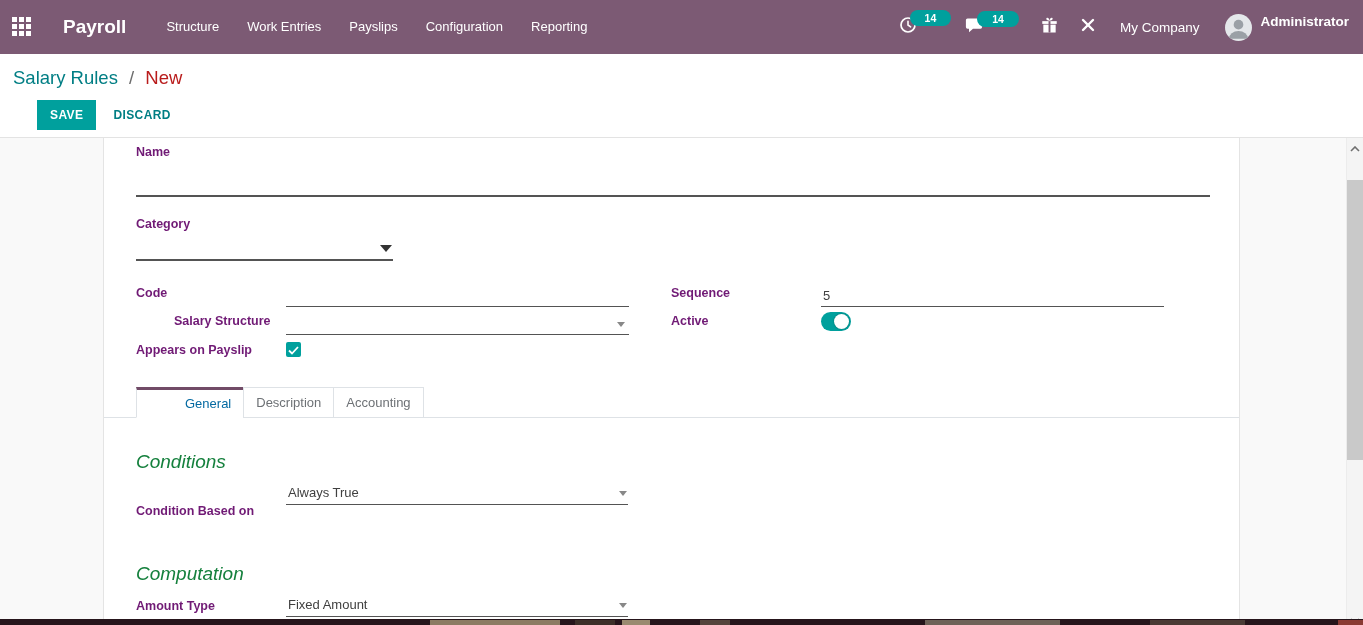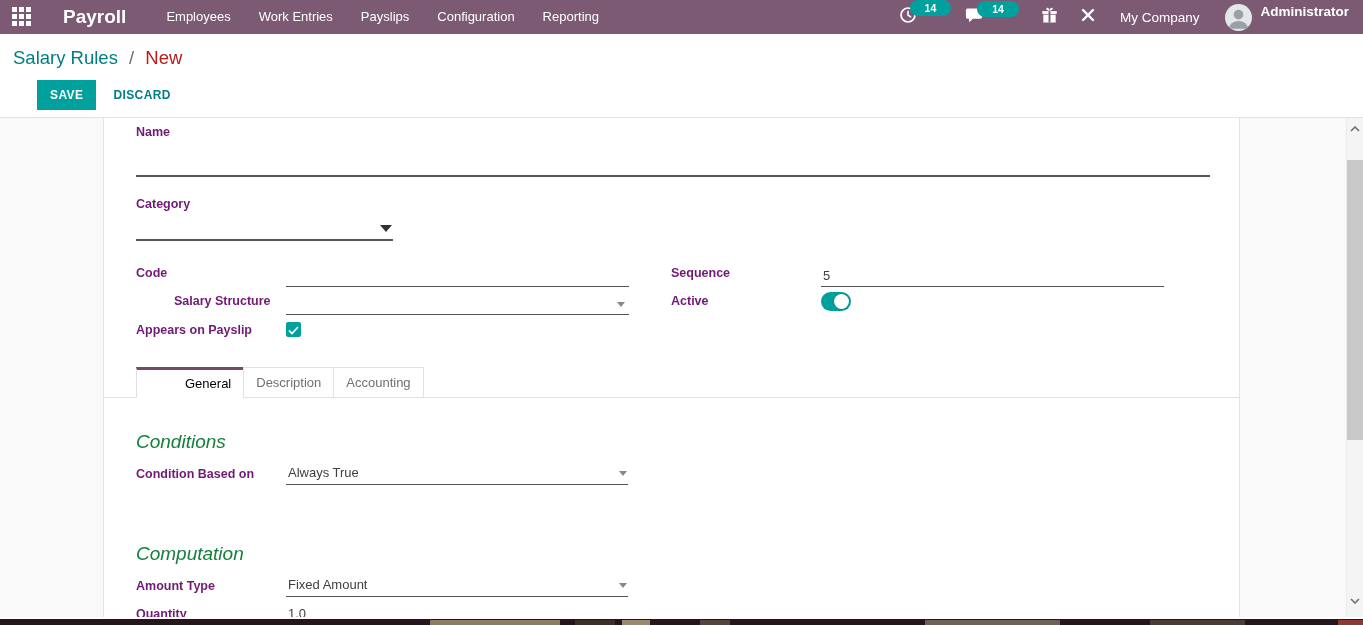--- a/index.html
+++ b/index.html
@@ -1,20 +1,20 @@
 <!DOCTYPE html>
 <html><head>
 <meta charset="utf-8">
 <style>
   * { margin:0; padding:0; box-sizing:border-box; }
   html,body { width:1363px; height:625px; overflow:hidden; background:#fff;
               font-family:"Liberation Sans", sans-serif; }
 
   
-  .navbar { height:34px; background:#7c5a74; display:flex; align-items:center;
+  .navbar { height:54px; background:#7c5a74; display:flex; align-items:center;
             color:#fff; padding:0 14px 0 12px; }
   .nav-left { display:flex; align-items:center; height:100%; }
   .apps-btn { width:20px; height:20px; display:grid;
               grid-template-columns:repeat(3,5px); grid-template-rows:repeat(3,5px);
               gap:2px; cursor:pointer; background:none; border:none; }
   .apps-btn span { background:#fff; }
   .brand { font-size:19px; font-weight:bold; margin-left:31px; cursor:pointer; }
   .menu { display:flex; margin-left:26px; height:100%; align-items:center; }
   .menu-item { padding:0 14px; font-size:13px; line-height:42px; cursor:pointer; white-space:nowrap; }
 
@@ -59,21 +59,21 @@
   #lbl-category  { left:32px;  top:79px; }
   #fld-category  { left:32px;  top:94px;  width:257px;  height:29px; border-bottom-width:2px; }
   #lbl-code      { left:32px;  top:148px; }
   #fld-code      { left:182px; top:147px; width:343px;  height:22px; }
   #lbl-sequence  { left:567px; top:148px; }
   #fld-sequence  { left:717px; top:147px; width:343px;  height:22px; }
   #lbl-structure { left:32px;  top:176px;margin-left:38px; }
   #fld-structure { left:182px; top:175px; width:343px;  height:22px; }
   #lbl-active    { left:567px; top:176px; }
   #lbl-appears   { left:32px;  top:205px; }
-  #lbl-condition { left:32px;  top:349px; }
+  #lbl-condition { left:32px;  top:366px; }
   #fld-condition { left:182px; top:344px; width:342px;  height:23px; }
   #lbl-amount    { left:32px;  top:461px; }
   #fld-amount    { left:182px; top:456px; width:342px;  height:23px; }
   #lbl-quantity  { left:32px;  top:489px; }
   #fld-quantity  { left:182px; top:485px; width:342px;  height:23px; border-bottom:none; }
   #h-conditions  { left:32px;  top:313px; }
   #h-computation { left:32px;  top:425px; }
 
   .caret-big { position:absolute; width:0; height:0; border-left:6px solid transparent;
                border-right:6px solid transparent; border-top:7px solid #333; cursor:pointer; }
@@ -93,21 +93,21 @@
               background:#00a09d; border-radius:2px; display:flex; align-items:center;
               justify-content:center; cursor:pointer; }
 
   
   .tabs { position:absolute; left:0; top:248px; width:100%; height:32px;
           border-bottom:1px solid #dee2e6; padding-left:32px; display:flex; align-items:flex-end; }
   .tab { height:31px; line-height:29px; padding:0 12px; font-size:13px; background:#fff;
          border:1px solid #dee2e6; margin-bottom:-1px; color:#6d7175; cursor:pointer; }
   .tab + .tab { margin-left:-1px; }
   .tab.active { border-top:3px solid #714b67; border-bottom:1px solid #fff;
-                color:#000000; line-height:27px;padding-left:48px; }
+                color:#0369a1; line-height:27px;padding-left:48px; }
 
   
   .scrollbar { position:absolute; right:0; top:0; width:17px; height:100%;
                background:#f4f4f4; border-left:1px solid #ececec; }
   .sb-arrow { position:absolute; left:0; width:100%; height:16px; display:flex;
               align-items:center; justify-content:center; cursor:pointer; }
   .sb-arrow.up { top:3px; }
   .sb-arrow.down { top:475px; }
   .sb-thumb { position:absolute; left:0; top:42px; width:100%; height:280px;
               background:#c9c9c9; cursor:grab; }
@@ -130,21 +130,21 @@
           <span></span>
         <span></span>
           <span></span>
           <span></span>
         <span></span>
           <span></span>
           <span></span>
       </button>
       <div class="brand">Payroll</div>
       <nav class="menu">
-        <div class="menu-item">Employees</div>
+        <div class="menu-item">Structure</div>
         <div class="menu-item">Work Entries</div>
         <div class="menu-item">Payslips</div>
         <div class="menu-item">Configuration</div>
         <div class="menu-item">Reporting</div>
       </nav>
     </div>
 
     <div class="nav-right">
       <div class="icon-badge">
         <span>

